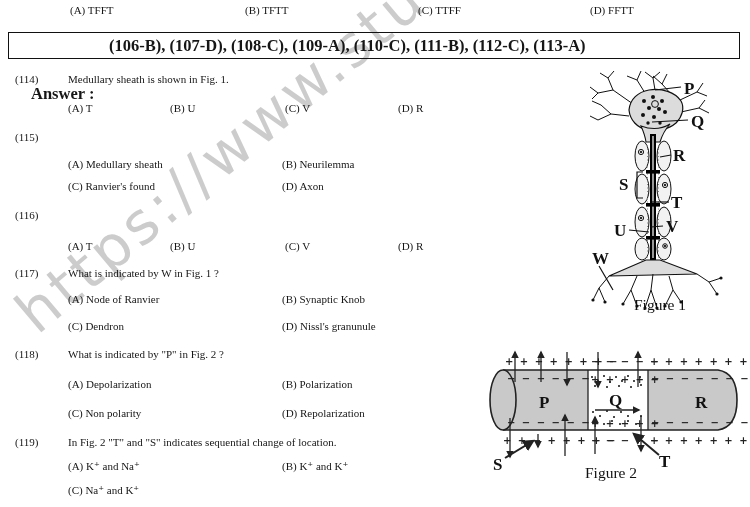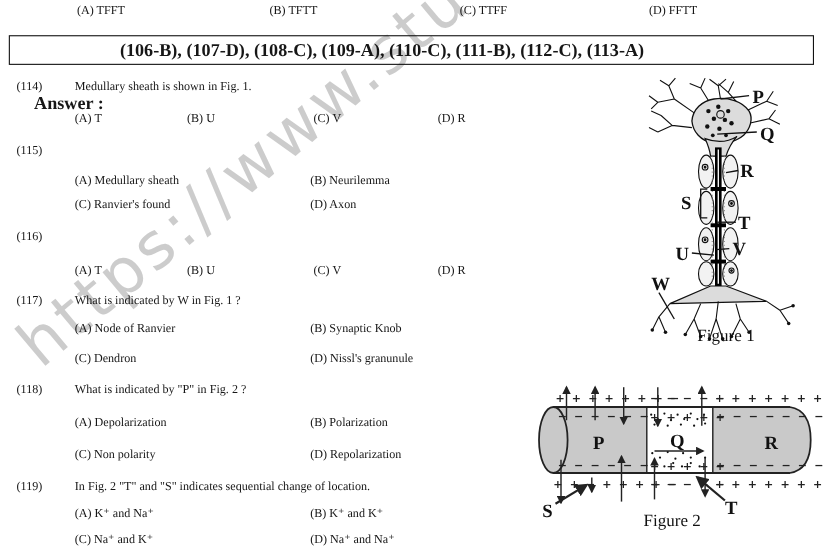--- a/index.html
+++ b/index.html
@@ -107,21 +107,20 @@
   <div class="line" style="top:436px">
     <span class="qnum">(119)</span>
     <span class="qtext">In Fig. 2 "T" and "S" indicates sequential change of location.</span>
   </div>
   <div class="line" style="top:460px">
     <span class="opt o1">(A) K⁺ and Na⁺</span>
     <span class="opt o2t">(B) K⁺ and K⁺</span>
   </div>
   <div class="line" style="top:484px">
     <span class="opt o1">(C) Na⁺ and K⁺</span>
-    <span class="opt o2t">(D) Na⁺ and Na⁺</span>
   </div>
 
   <svg style="left:585px;top:68px" width="160" height="250" viewBox="0 0 160 250">
 
     <g>
       <path class="th" d="M48 36 L28 22 M28 22 L13 25 M13 25 L5 19 M13 25 L7 31 M28 22 L23 10 M23 10 L15 5 M23 10 L29 3"></path>
       <path class="th" d="M60 25 L52 12 M52 12 L42 8 M52 12 L56 3"></path>
       <path class="th" d="M70 22 L68 10 M68 10 L60 4 M68 10 L75 4"></path>
       <path class="th" d="M86 26 L77 16 M77 16 L68 8 M77 16 L82 6"></path>
       <path class="th" d="M95 32 L112 24 M112 24 L122 28 M112 24 L118 15"></path>

